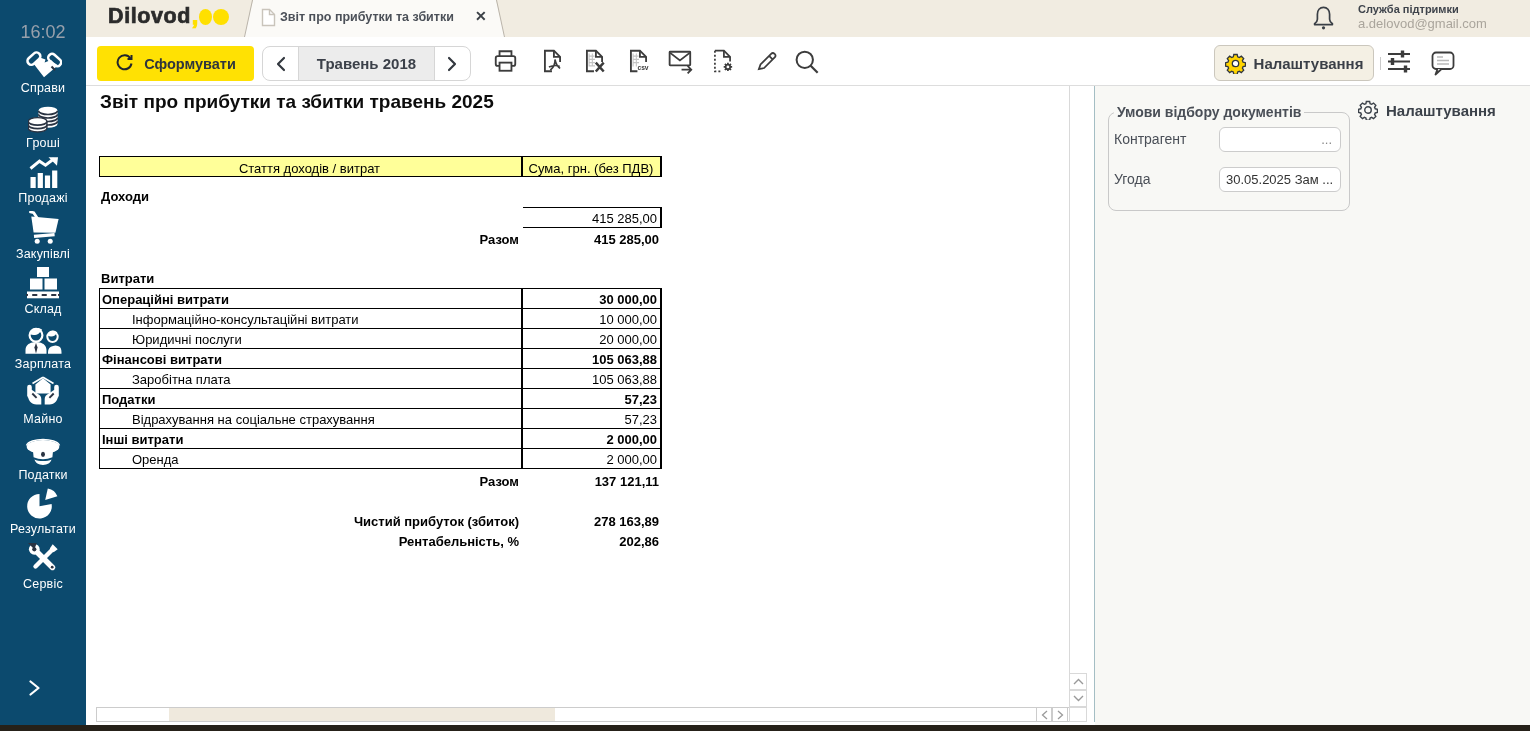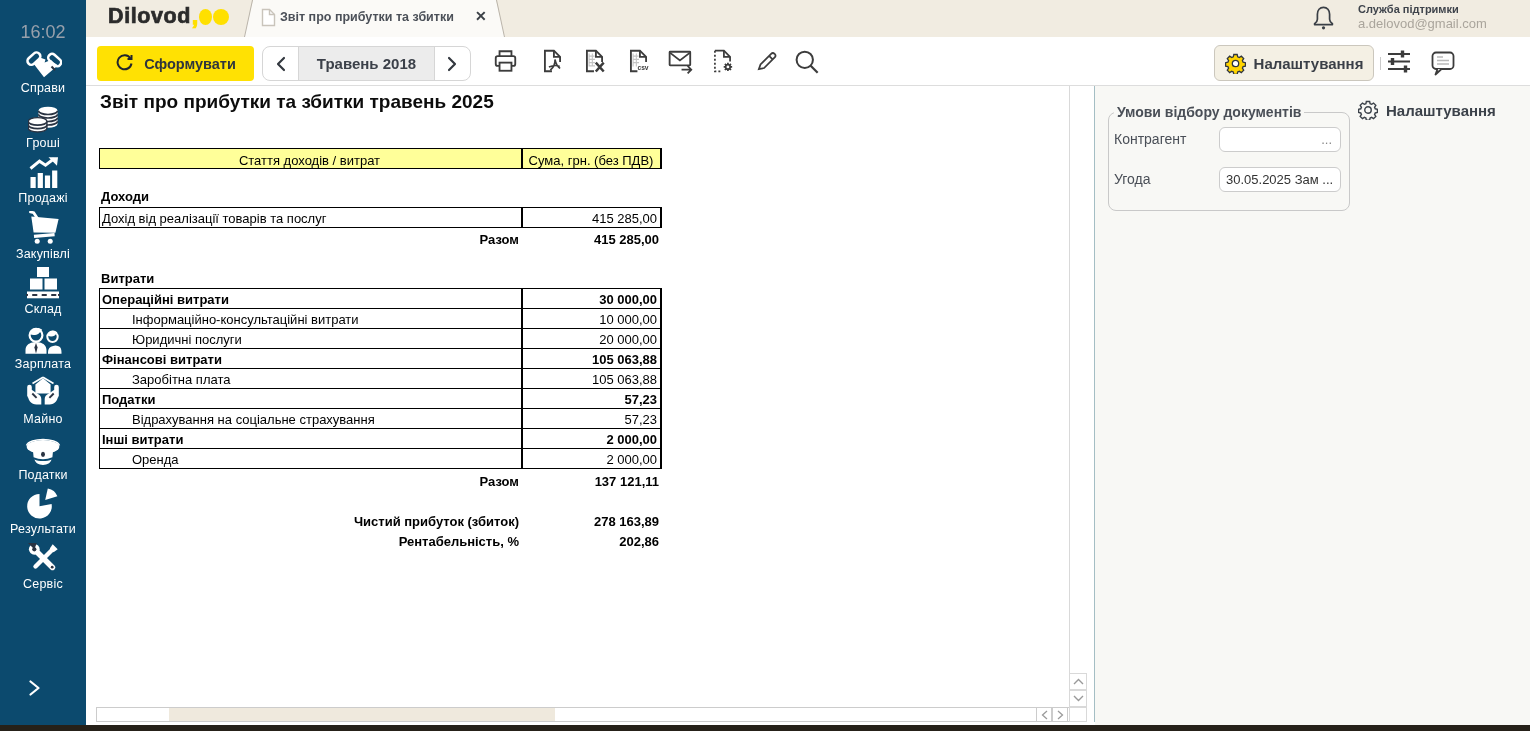--- a/index.html
+++ b/index.html
@@ -332,29 +332,28 @@
   <div class="tbic" style="left:1345px;top:14px;"><svg width="25" height="25" viewBox="0 0 25 25" fill="none">
         <rect x="1.5" y="1.5" width="21" height="16.5" rx="3.5" stroke="#3c3c3c" stroke-width="1.8"></rect>
         <path d="M6.5 18 L4.5 23.5 L10.5 18" fill="#fff" stroke="#3c3c3c" stroke-width="1.8" stroke-linejoin="round"></path>
         <g stroke="#b9b9b9" stroke-width="1.3">
           <path d="M6 6 h6 M6 9.5 h12 M6 13 h12"></path>
         </g>
       </svg></div>
 </div>
 <div class="abs" id="content">
   <div id="rtitle">Звіт про прибутки та збитки травень 2025</div>
-  <div class="rrow hdr" style="top:62px;height:27px;border-radius:8px;">
+  <div class="rrow hdr" style="top:70px;height:27px;border-radius:8px;">
       <div class="c1" style="border:1px solid #000;border-right:2px solid #000;height:21px;padding-top:4px;">Стаття доходів / витрат</div>
       <div class="c2" style="border:1px solid #000;border-left:none;border-right:2px solid #000;height:21px;padding-top:4px;">Сума, грн. (без ПДВ)</div>
     </div>
   <div class="rrow" style="top:100px;">
       <div class="c1 b">Доходи</div>
     </div>
   <div class="rrow bd" style="top:121px;height:21px;">
-      <div class="c1" style="height:21px;">Дохід від реалізації товарів та послуг</div>
       <div class="c2" style="height:21px;">415 285,00</div>
     </div>
   <div class="rrow" style="top:143px;">
       <div class="c1 b ral">Разом</div>
       <div class="c2 b">415 285,00</div>
     </div>
   <div class="rrow" style="top:182px;">
       <div class="c1 b">Витрати</div>
     </div>
   <div class="rrow bdt" style="top:202px;">

